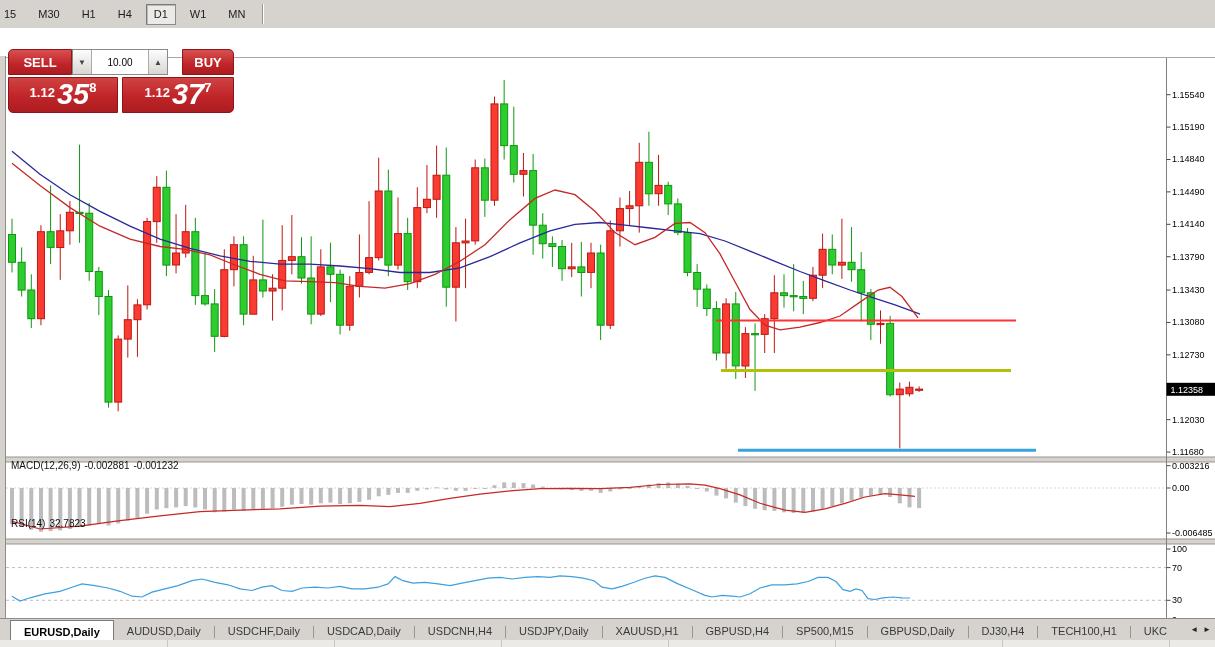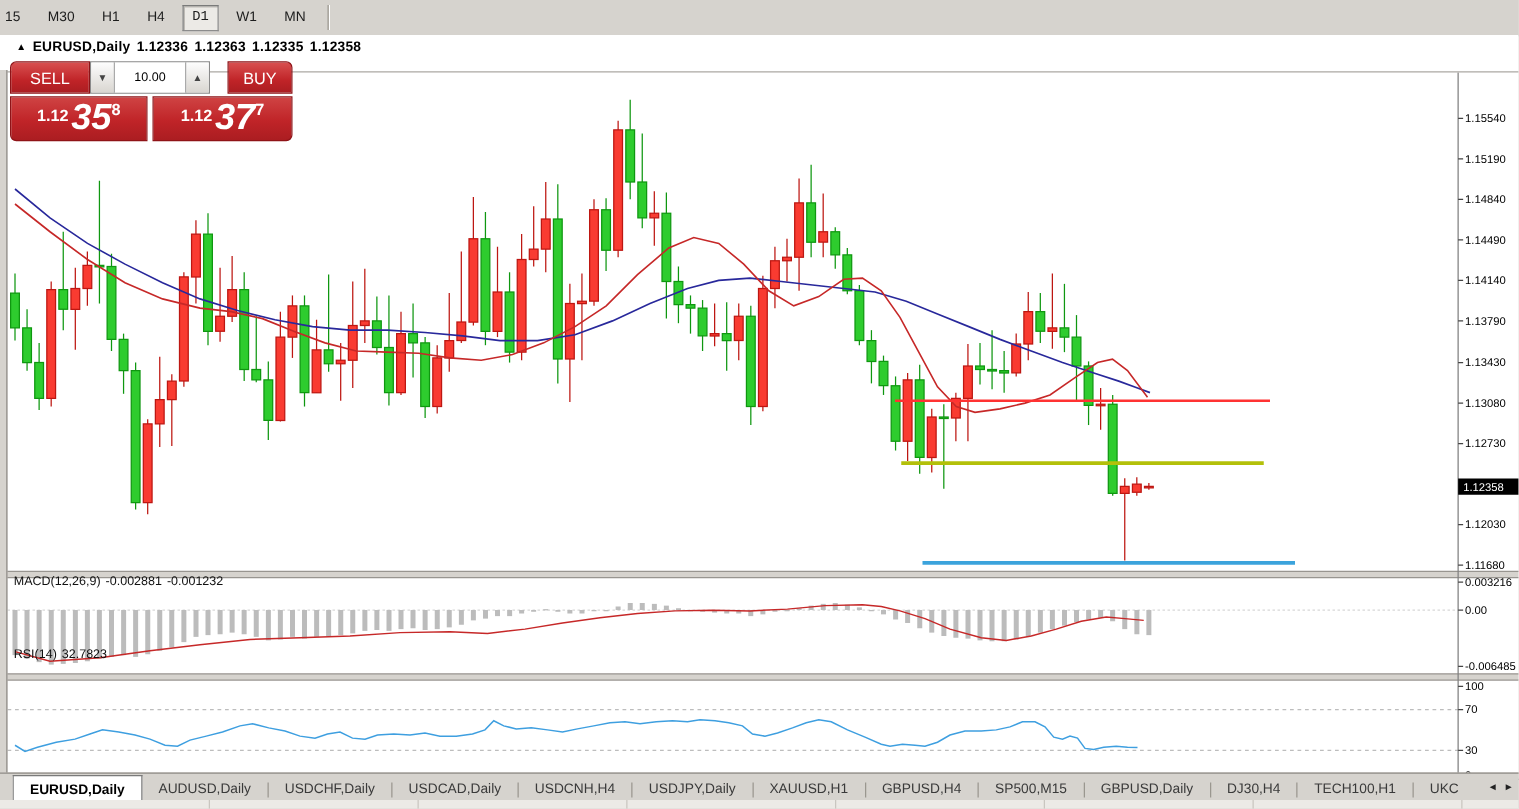--- a/index.html
+++ b/index.html
@@ -8,42 +8,42 @@
   #app { position:absolute; inset:0; }
 
   
   #toolbar { position:absolute; left:0; top:0; width:1215px; height:29px;
     background:#d6d3ce; border-bottom:1px solid #aba8a3; display:flex; align-items:center; }
   .tf-btn { height:21px; min-width:27px; padding:0 7px; margin:0 3px; display:flex;
     align-items:center; justify-content:center; font-size:11px; color:#1c1c1c;
     border:1px solid transparent; cursor:default; }
   .tf-btn.first { margin-left:-4px; }
   .tf-btn.active { background:#eceae6; border:1px solid #8c8c8c;
-    border-top-color:#7a7a7a; border-left-color:#7a7a7a; box-shadow:inset 1px 1px 0 #bdbab5;font-family:Liberation Mono, monospace; }
+    border-top-color:#7a7a7a; border-left-color:#7a7a7a; box-shadow:inset 1px 1px 0 #bdbab5; }
   .tb-sep { width:2px; height:20px; margin:0 6px; border-left:1px solid #9a978f; border-right:1px solid #fff; }
 
   
   #chartwin { position:absolute; left:0; top:28px; width:1215px; height:590px; background:#ffffff; }
   #left-edge { position:absolute; left:0; top:28px; width:6px; height:590px;
     background:#d6d3ce; border-right:1px solid #8f8c87; }
   #chart-svg { position:absolute; left:0; top:28px; width:1215px; height:590px; }
   svg text { font-family:"Liberation Sans", sans-serif; }
   .ax-t { font-size:9px; fill:#000; }
   .dt-t { font-size:9.5px; fill:#000; }
 
   #symbol-header { position:absolute; left:13px; top:32px; font-size:11px; font-weight:bold;
     color:#000; z-index:5; letter-spacing:0.2px; }
   #symbol-header span { margin-right:5px; }
   .hdr-arrow { font-size:8px; position:relative; top:-1px; }
 
   
   #trade-panel { position:absolute; left:8px; top:49px; width:226px; z-index:6; }
   .tp-row1 { display:flex; height:26px; }
   .tp-btn { background:linear-gradient(#d85050,#c02428 60%,#ab1d21);
-    color:#fff; font-size:13px; font-weight:normal; display:flex; align-items:center;
+    color:#fff; font-size:13px; font-weight:bold; display:flex; align-items:center;
     justify-content:center; cursor:pointer; border:1px solid #8f1317; }
   .tp-sell { width:64px; border-radius:5px 0 0 0; }
   .tp-buy  { width:52px; border-radius:0 5px 0 0; margin-left:auto; }
   .tp-spin { display:flex; width:96px; height:26px; border:1px solid #8a8a8a; background:#fff; }
   .tp-spin-btn { width:19px; background:linear-gradient(#fdfdfd,#d9d6d1); color:#444;
     font-size:8px; display:flex; align-items:center; justify-content:center;
     border-right:1px solid #aaa; border-left:1px solid #aaa; cursor:pointer; }
   .tp-spin-btn:first-child { border-left:none; }
   .tp-spin-btn:last-child { border-right:none; }
   .tp-vol { flex:1; display:flex; align-items:center; justify-content:center;
@@ -473,23 +473,20 @@
           <text x="776" y="609" class="dt-t">18 Feb 2019</text>
           <line x1="844" y1="595.5" x2="844" y2="599.5" stroke="#444"></line>
           <text x="840" y="609" class="dt-t">27 Feb 2019</text>
           <line x1="908" y1="595.5" x2="908" y2="599.5" stroke="#444"></line>
           <text x="904" y="609" class="dt-t">8 Mar 2019</text>
         </g>
       </svg>
     <div id="left-edge"></div>
   </div>
 
-  <div id="symbol-header">
-    <span class="hdr-arrow">▲</span><span>EURUSD,Daily</span><span>1.12336</span><span>1.12363</span><span>1.12335</span><span>1.12358</span>
-  </div>
 
   <div id="trade-panel">
     <div class="tp-row1">
       <div class="tp-btn tp-sell">SELL</div>
       <div class="tp-spin">
         <div class="tp-spin-btn">▼</div>
         <div class="tp-vol">10.00</div>
         <div class="tp-spin-btn">▲</div>
       </div>
       <div class="tp-btn tp-buy">BUY</div>

